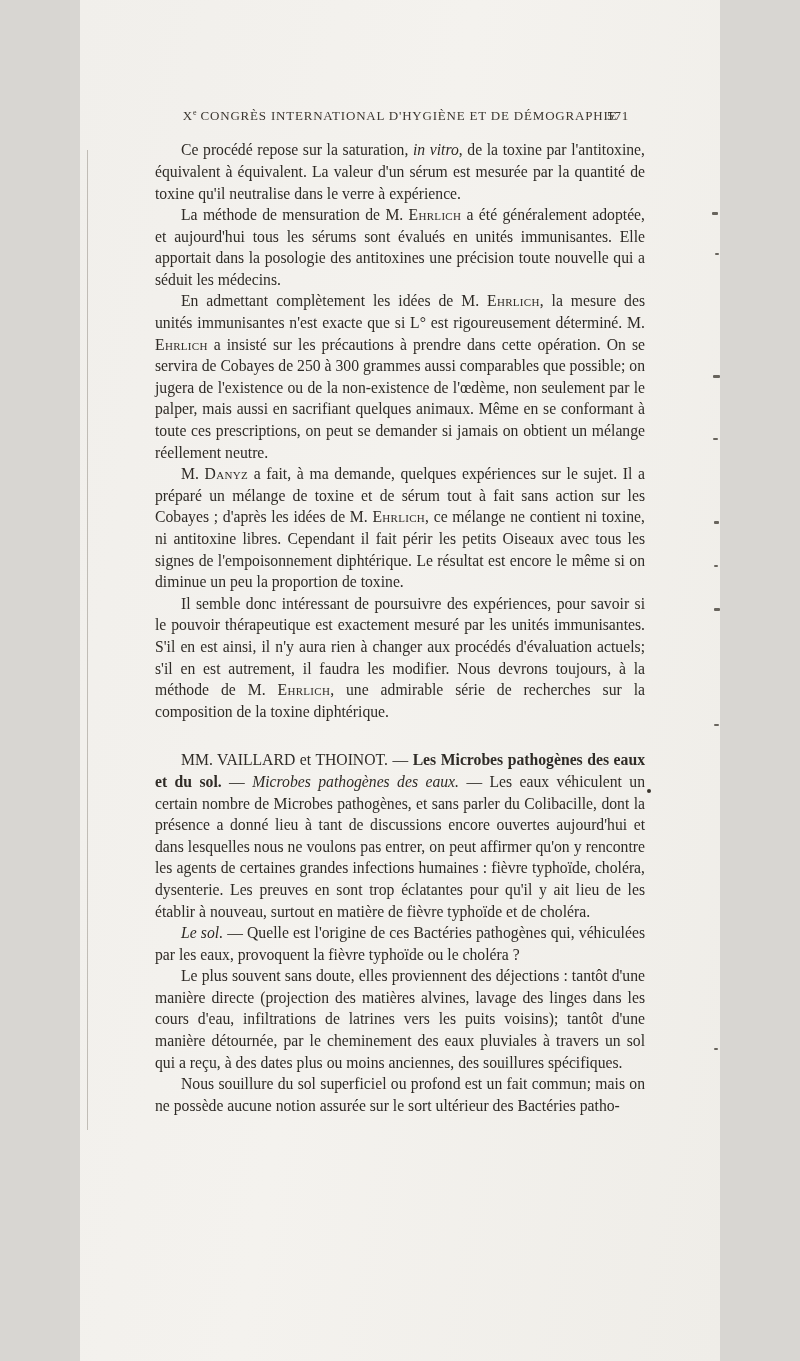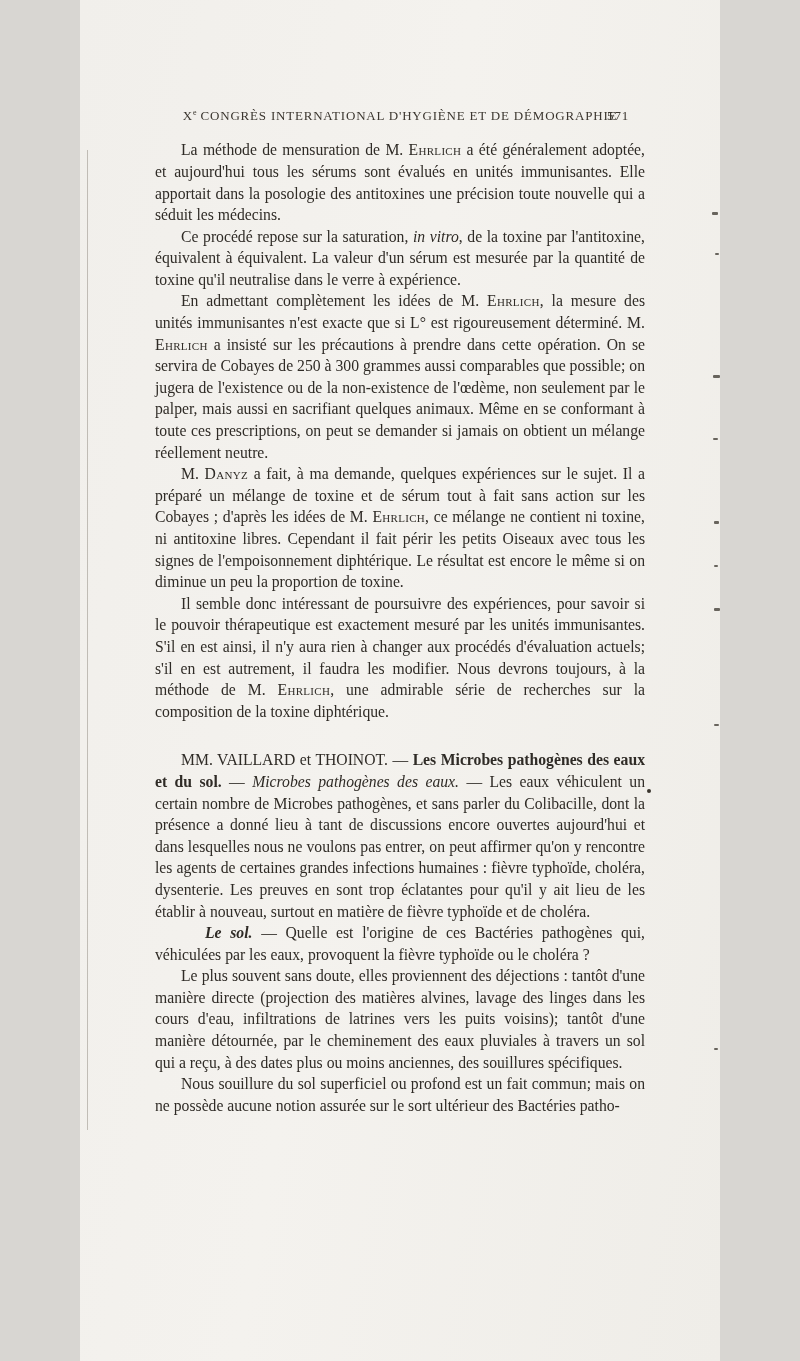--- a/index.html
+++ b/index.html
@@ -43,21 +43,21 @@
     margin: 15px 75px 0;
     font-size: 15.7px;
     line-height: 21.6px;
     text-align: justify;
   }
   .para { margin: 0; text-indent: 26px; }
   .para.space-before { margin-top: 27px; }
 
   .seg-i  { font-style: italic; }
   .seg-b  { font-weight: bold; }
-  .seg-bi { font-weight: bold; font-style: italic; margin-left: 24px; }
+  .seg-bi { font-weight: normal; font-style: italic; }
   .seg-sc { font-variant: small-caps; letter-spacing: 0.3px; }
   .seg-sup { vertical-align: super; font-size: 0.62em; letter-spacing: 0; }
 
   .speck {
     position: absolute;
     background: #46413a;
     opacity: 0.8;
     border-radius: 1px;
     display: block;
   }
@@ -77,22 +77,22 @@
 <div class="page">
 
   <span class="scan-edge"></span>
 
   <header class="page-header">
     <div class="running-title"><span>X</span><span class="seg-sup">e</span><span> CONGRÈS INTERNATIONAL D'HYGIÈNE ET DE DÉMOGRAPHIE</span></div>
     <span class="page-number">571</span>
   </header>
 
   <main class="page-body">
+      <p class="para"><span>Ce procédé repose sur la saturation, </span><span class="seg-i">in vitro</span><span>, de la toxine par l'antitoxine, équivalent à équivalent. La valeur d'un sérum est mesurée par la quantité de toxine qu'il neutralise dans le verre à expérience.</span></p>
       <p class="para"><span>La méthode de mensuration de M. </span><span class="seg-sc">Ehrlich</span><span> a été généralement adoptée, et aujourd'hui tous les sérums sont évalués en unités immunisantes. Elle apportait dans la posologie des antitoxines une précision toute nouvelle qui a séduit les médecins.</span></p>
-      <p class="para"><span>Ce procédé repose sur la saturation, </span><span class="seg-i">in vitro</span><span>, de la toxine par l'antitoxine, équivalent à équivalent. La valeur d'un sérum est mesurée par la quantité de toxine qu'il neutralise dans le verre à expérience.</span></p>
       <p class="para"><span>En admettant complètement les idées de M. </span><span class="seg-sc">Ehrlich</span><span>, la mesure des unités immunisantes n'est exacte que si L° est rigoureusement déterminé. M. </span><span class="seg-sc">Ehrlich</span><span> a insisté sur les précautions à prendre dans cette opération. On se servira de Cobayes de 250 à 300 grammes aussi comparables que possible; on jugera de l'existence ou de la non-existence de l'œdème, non seulement par le palper, mais aussi en sacrifiant quelques animaux. Même en se conformant à toute ces prescriptions, on peut se demander si jamais on obtient un mélange réellement neutre.</span></p>
       <p class="para"><span>M. </span><span class="seg-sc">Danyz</span><span> a fait, à ma demande, quelques expériences sur le sujet. Il a préparé un mélange de toxine et de sérum tout à fait sans action sur les Cobayes ; d'après les idées de M. </span><span class="seg-sc">Ehrlich</span><span>, ce mélange ne contient ni toxine, ni antitoxine libres. Cependant il fait périr les petits Oiseaux avec tous les signes de l'empoisonnement diphtérique. Le résultat est encore le même si on diminue un peu la proportion de toxine.</span></p>
       <p class="para"><span>Il semble donc intéressant de poursuivre des expériences, pour savoir si le pouvoir thérapeutique est exactement mesuré par les unités immunisantes. S'il en est ainsi, il n'y aura rien à changer aux procédés d'évaluation actuels; s'il en est autrement, il faudra les modifier. Nous devrons toujours, à la méthode de M. </span><span class="seg-sc">Ehrlich</span><span>, une admirable série de recherches sur la composition de la toxine diphtérique.</span></p>
       <p class="para space-before"><span>MM. VAILLARD et THOINOT. — </span><span class="seg-b">Les Microbes pathogènes des eaux et du sol.</span><span> — </span><span class="seg-i">Microbes pathogènes des eaux.</span><span> — Les eaux véhiculent un certain nombre de Microbes pathogènes, et sans parler du Colibacille, dont la présence a donné lieu à tant de discussions encore ouvertes aujourd'hui et dans lesquelles nous ne voulons pas entrer, on peut affirmer qu'on y rencontre les agents de certaines grandes infections humaines : fièvre typhoïde, choléra, dysenterie. Les preuves en sont trop éclatantes pour qu'il y ait lieu de les établir à nouveau, surtout en matière de fièvre typhoïde et de choléra.</span></p>
       <p class="para"><span class="seg-bi">Le sol.</span><span> — Quelle est l'origine de ces Bactéries pathogènes qui, véhiculées par les eaux, provoquent la fièvre typhoïde ou le choléra ?</span></p>
       <p class="para"><span>Le plus souvent sans doute, elles proviennent des déjections : tantôt d'une manière directe (projection des matières alvines, lavage des linges dans les cours d'eau, infiltrations de latrines vers les puits voisins); tantôt d'une manière détournée, par le cheminement des eaux pluviales à travers un sol qui a reçu, à des dates plus ou moins anciennes, des souillures spécifiques.</span></p>
       <p class="para"><span>Nous souillure du sol superficiel ou profond est un fait commun; mais on ne possède aucune notion assurée sur le sort ultérieur des Bactéries patho-</span></p>
     </main>
 
   <span class="ink-dot"></span>

